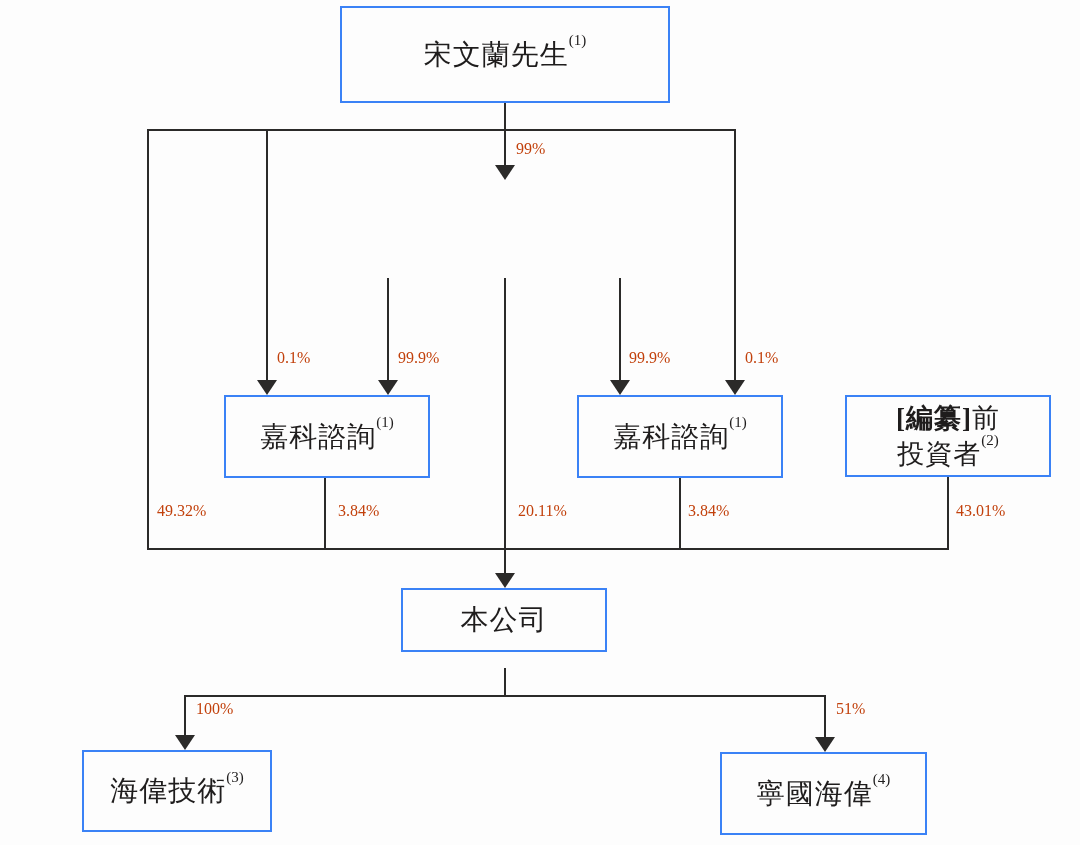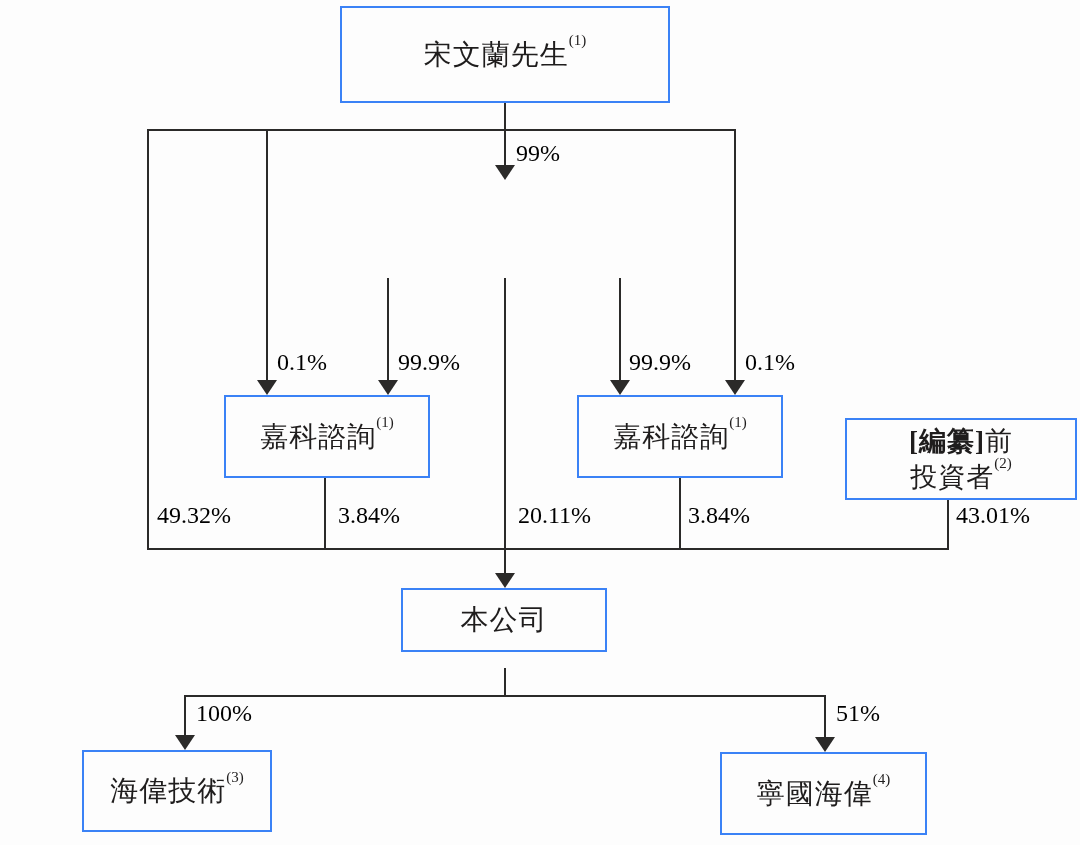--- a/index.html
+++ b/index.html
@@ -18,21 +18,21 @@
   }
   .node sup { font-size:15px; letter-spacing:0; position:relative; top:-0.55em; line-height:0; }
   .node .bold { font-weight:bold; }
   .hline { position:absolute; height:2px; background:#2b2a29; }
   .vline { position:absolute; width:2px; background:#2b2a29; }
   .arrow-down {
     position:absolute; width:0; height:0;
     border-left:10px solid transparent; border-right:10px solid transparent;
     border-top:15px solid #2b2a29;
   }
-  .pct { position:absolute; font-size:24px; white-space:nowrap; color:#000000; }
+  .pct { position:absolute; font-size:16px; white-space:nowrap; color:#c2410c; }
 </style>
 </head>
 <body>
 
 <div class="canvas">
 
   <div class="vline" style="left:504px;top:103px;height:63px"></div>
   <div class="hline" style="left:147px;top:129px;width:589px"></div>
   <div class="vline" style="left:147px;top:129px;height:421px"></div>
   <div class="vline" style="left:266px;top:129px;height:252px"></div>
@@ -77,21 +77,21 @@
 
 
   <div class="node" style="left:224px;top:395px;width:206px;height:83px">
     <span><span>嘉科諮詢</span><sup>(1)</sup></span>
   </div>
 
   <div class="node" style="left:577px;top:395px;width:206px;height:83px">
     <span><span>嘉科諮詢</span><sup>(1)</sup></span>
   </div>
 
-  <div class="node" style="left:845px;top:418px;width:232px;height:82px;font-size:27px">
+  <div class="node" style="left:845px;top:395px;width:206px;height:82px;font-size:27px">
     <span>
       <span class="bold">[編纂]</span><span>前</span><br>
       <span>投資者</span><sup>(2)</sup>
     </span>
   </div>
 
   <div class="node" style="left:401px;top:588px;width:206px;height:64px">
     <span>本公司</span>
   </div>
 

